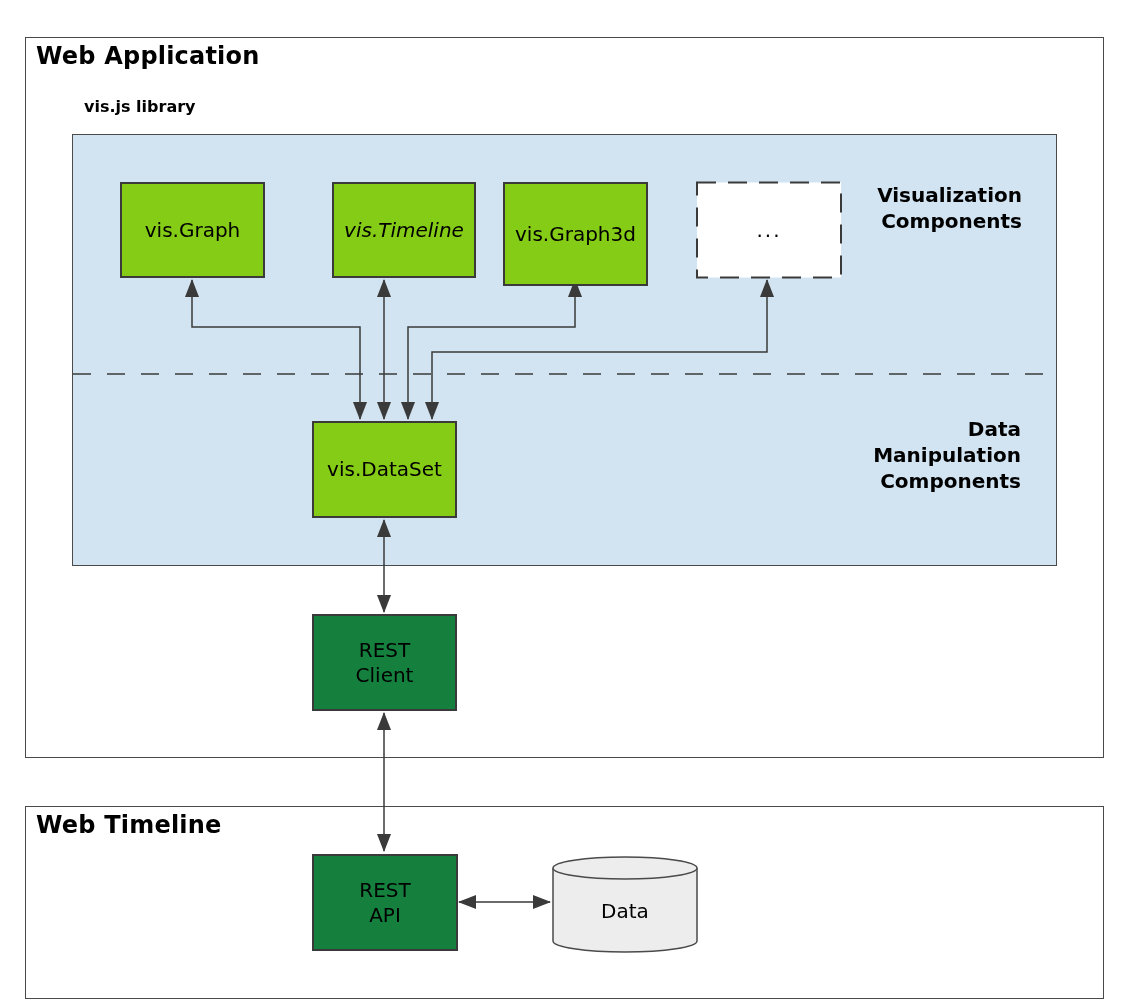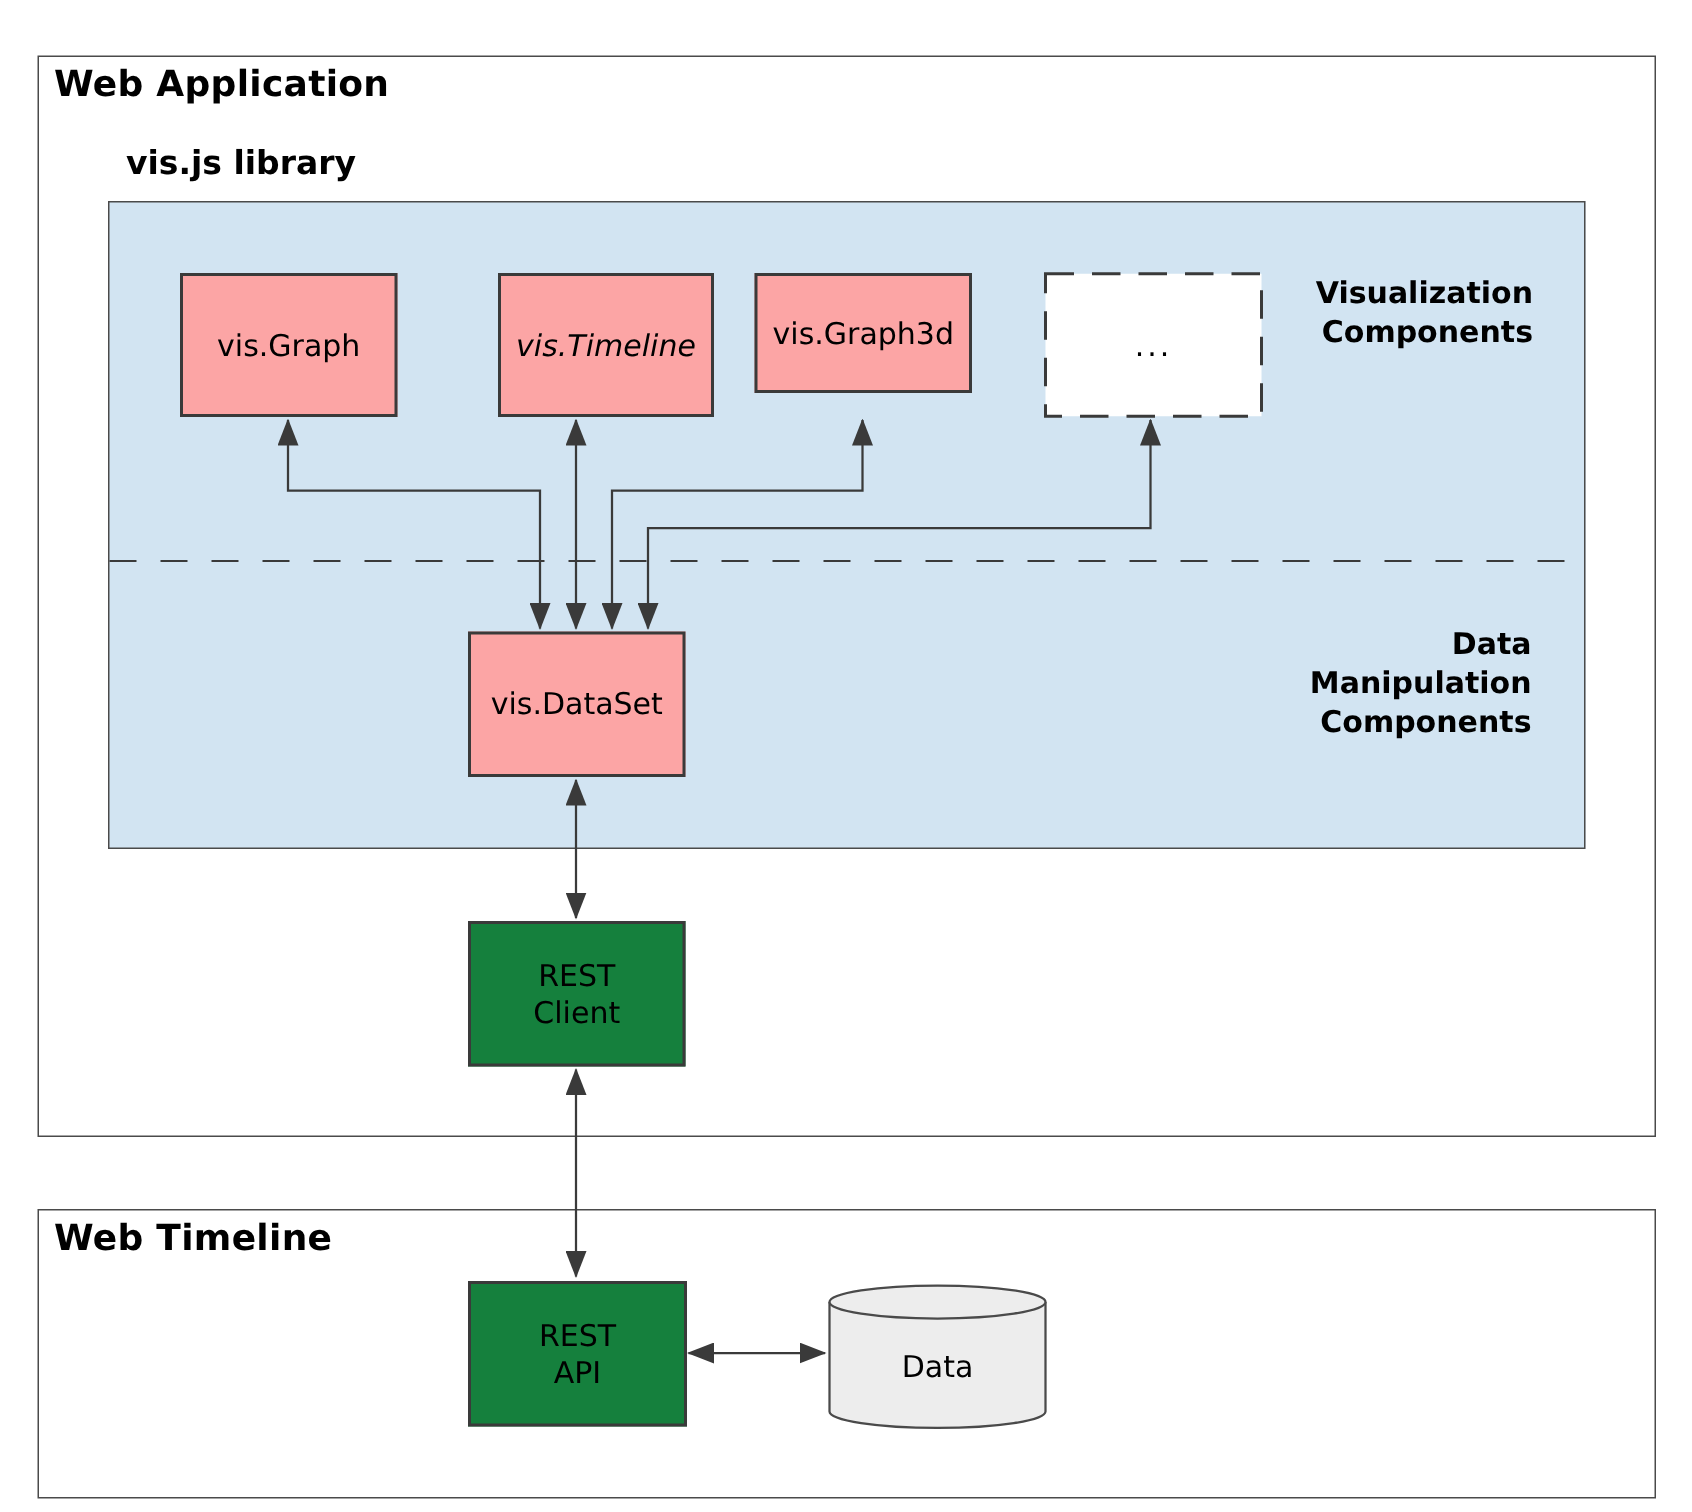--- a/index.html
+++ b/index.html
@@ -37,53 +37,53 @@
 
   
   .title {
     position: absolute;
     font-size: 24px; font-weight: 700;
     letter-spacing: 0.2px;
     z-index: 4; white-space: nowrap;
   }
   #app-title     { left: 36px; top: 28px; }
   #service-title { left: 36px; top: 797px; }
-  #visjs-label   { left: 84px; top: 83px; font-size: 22px; font-weight: 700;
+  #visjs-label   { left: 84px; top: 83px; font-size: 16px; font-weight: 700;
                    position: absolute; z-index: 4; white-space: nowrap; }
 
   
   .section-label {
     position: absolute;
     font-size: 20px; font-weight: 700;
     line-height: 26px;
     text-align: right;
     white-space: pre-line;
     z-index: 4;
   }
   #viz-label { right: 106px; top: 168px; }
   #dm-label  { right: 107px; top: 402px; }
 
   
   .node {
     position: absolute;
-    background: #fca5a5;
+    background: #84cc16;
     border: 2px solid #3a3a3a;
     box-sizing: border-box;
     display: flex; align-items: center; justify-content: center;
     font-size: 20px; line-height: 25px;
     text-align: center;
     z-index: 3;
     white-space: pre-line;
   }
   .node.gray { background: #15803d; border-color: #3a3a3a; }
   .node.borderless { border: none; background: transparent; }
 
   #graph-box    { left: 120px; top: 168px; width: 145px; height: 96px; }
   #timeline-box { left: 332px; top: 168px; width: 144px; height: 96px; font-style: italic; }
-  #graph3d-box  { left: 503px; top: 168px; width: 145px; height: 80px; }
+  #graph3d-box  { left: 503px; top: 168px; width: 145px; height: 104px; }
   #dots-box     { left: 697px; top: 168px; width: 144px; height: 96px; letter-spacing: 2px; }
   #dataset-box  { left: 312px; top: 407px; width: 145px; height: 97px; }
   #restclient-box { left: 312px; top: 600px; width: 145px; height: 97px; }
   #restapi-box    { left: 312px; top: 840px; width: 146px; height: 97px; }
   #cylinder-label { left: 553px; top: 843px; width: 144px; height: 95px;
                     padding-top: 13px; }
 
   
   #connector-layer {
     position: absolute; left: 0; top: 0;

